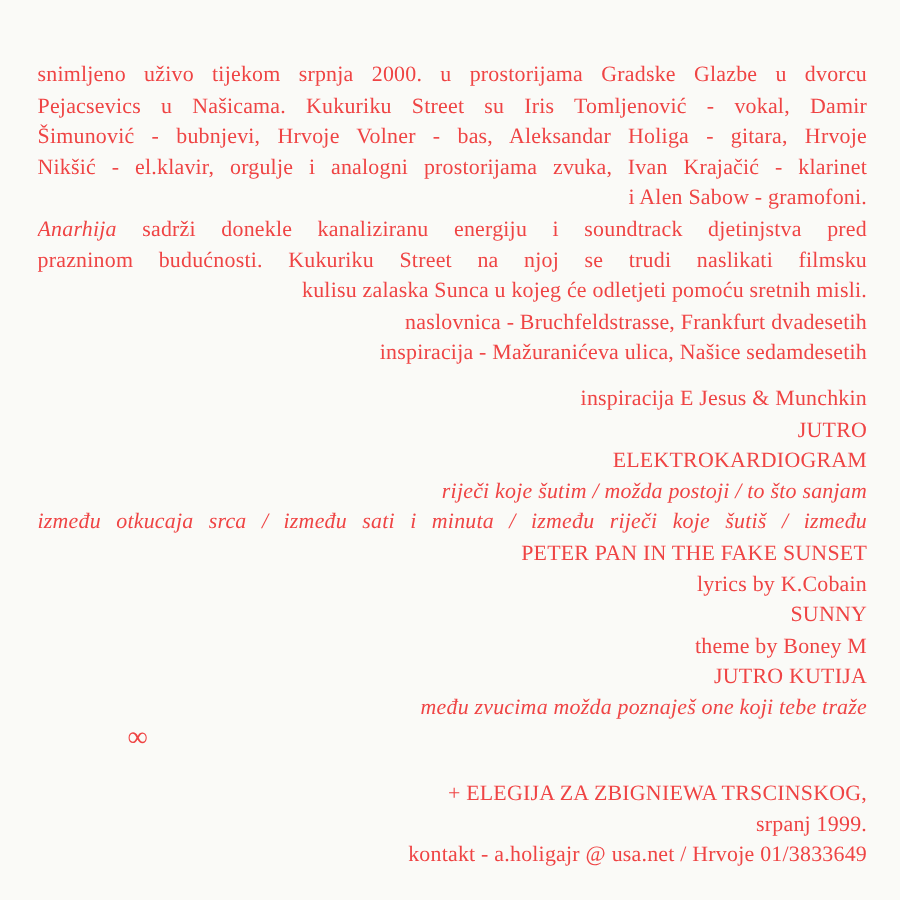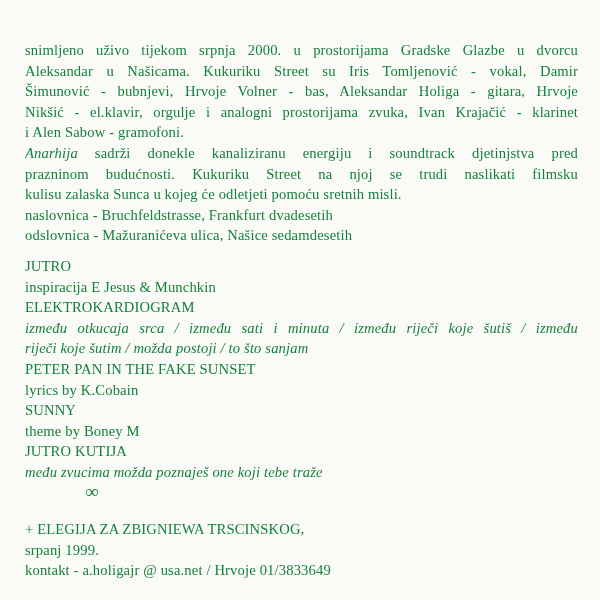--- a/index.html
+++ b/index.html
@@ -10,26 +10,27 @@
     background: #fafaf7;
   }
   .page {
     box-sizing: border-box;
     width: 600px;
     height: 600px;
     padding: 40px 22px 0 25px;
     font-family: "Liberation Serif", serif;
     font-size: 14.6px;
     line-height: 20.6px;
-    color: #15803d;
+    color: #ef4444;
     letter-spacing: 0.15px;
   }
   .line {
     height: 20.6px;
     overflow: hidden;
+    text-align: right;
   }
   
   .jl {
     text-align: justify;
     text-align-last: justify;
   }
   .italic { font-style: italic; }
   .tracklist { margin-top: 10px; }
   .infinity-line {
     height: 20.6px;
@@ -39,46 +40,46 @@
   }
   .footer { margin-top: 16px; }
 </style>
 </head>
 <body>
 
 <div class="page">
 
   <section>
     <div class="line jl">snimljeno uživo tijekom srpnja 2000. u prostorijama Gradske Glazbe u dvorcu</div>
-    <div class="line jl">Aleksandar u Našicama. Kukuriku Street su Iris Tomljenović - vokal, Damir</div>
+    <div class="line jl">Pejacsevics u Našicama. Kukuriku Street su Iris Tomljenović - vokal, Damir</div>
     <div class="line jl">Šimunović - bubnjevi, Hrvoje Volner - bas, Aleksandar Holiga - gitara, Hrvoje</div>
     <div class="line jl">Nikšić - el.klavir, orgulje i analogni prostorijama zvuka, Ivan Krajačić - klarinet</div>
     <div class="line">i Alen Sabow - gramofoni.</div>
   </section>
 
   <section>
     <div class="line jl">
       <span class="italic">Anarhija</span>
       <span>sadrži donekle kanaliziranu energiju i soundtrack djetinjstva pred</span>
     </div>
     <div class="line jl">prazninom budućnosti. Kukuriku Street na njoj se trudi naslikati filmsku</div>
     <div class="line">kulisu zalaska Sunca u kojeg će odletjeti pomoću sretnih misli.</div>
   </section>
 
   <section>
     <div class="line">naslovnica - Bruchfeldstrasse, Frankfurt dvadesetih</div>
-    <div class="line">odslovnica - Mažuranićeva ulica, Našice sedamdesetih</div>
+    <div class="line">inspiracija - Mažuranićeva ulica, Našice sedamdesetih</div>
   </section>
 
   <section class="tracklist">
+    <div class="line">inspiracija E Jesus &amp; Munchkin</div>
     <div class="line">JUTRO</div>
-    <div class="line">inspiracija E Jesus &amp; Munchkin</div>
     <div class="line">ELEKTROKARDIOGRAM</div>
+    <div class="line italic">riječi koje šutim / možda postoji / to što sanjam</div>
     <div class="line jl italic">između otkucaja srca / između sati i minuta / između riječi koje šutiš / između</div>
-    <div class="line italic">riječi koje šutim / možda postoji / to što sanjam</div>
     <div class="line">PETER PAN IN THE FAKE SUNSET</div>
     <div class="line">lyrics by K.Cobain</div>
     <div class="line">SUNNY</div>
     <div class="line">theme by Boney M</div>
     <div class="line">JUTRO KUTIJA</div>
     <div class="line italic">među zvucima možda poznaješ one koji tebe traže</div>
   </section>
 
   <div class="infinity-line">∞</div>
 

